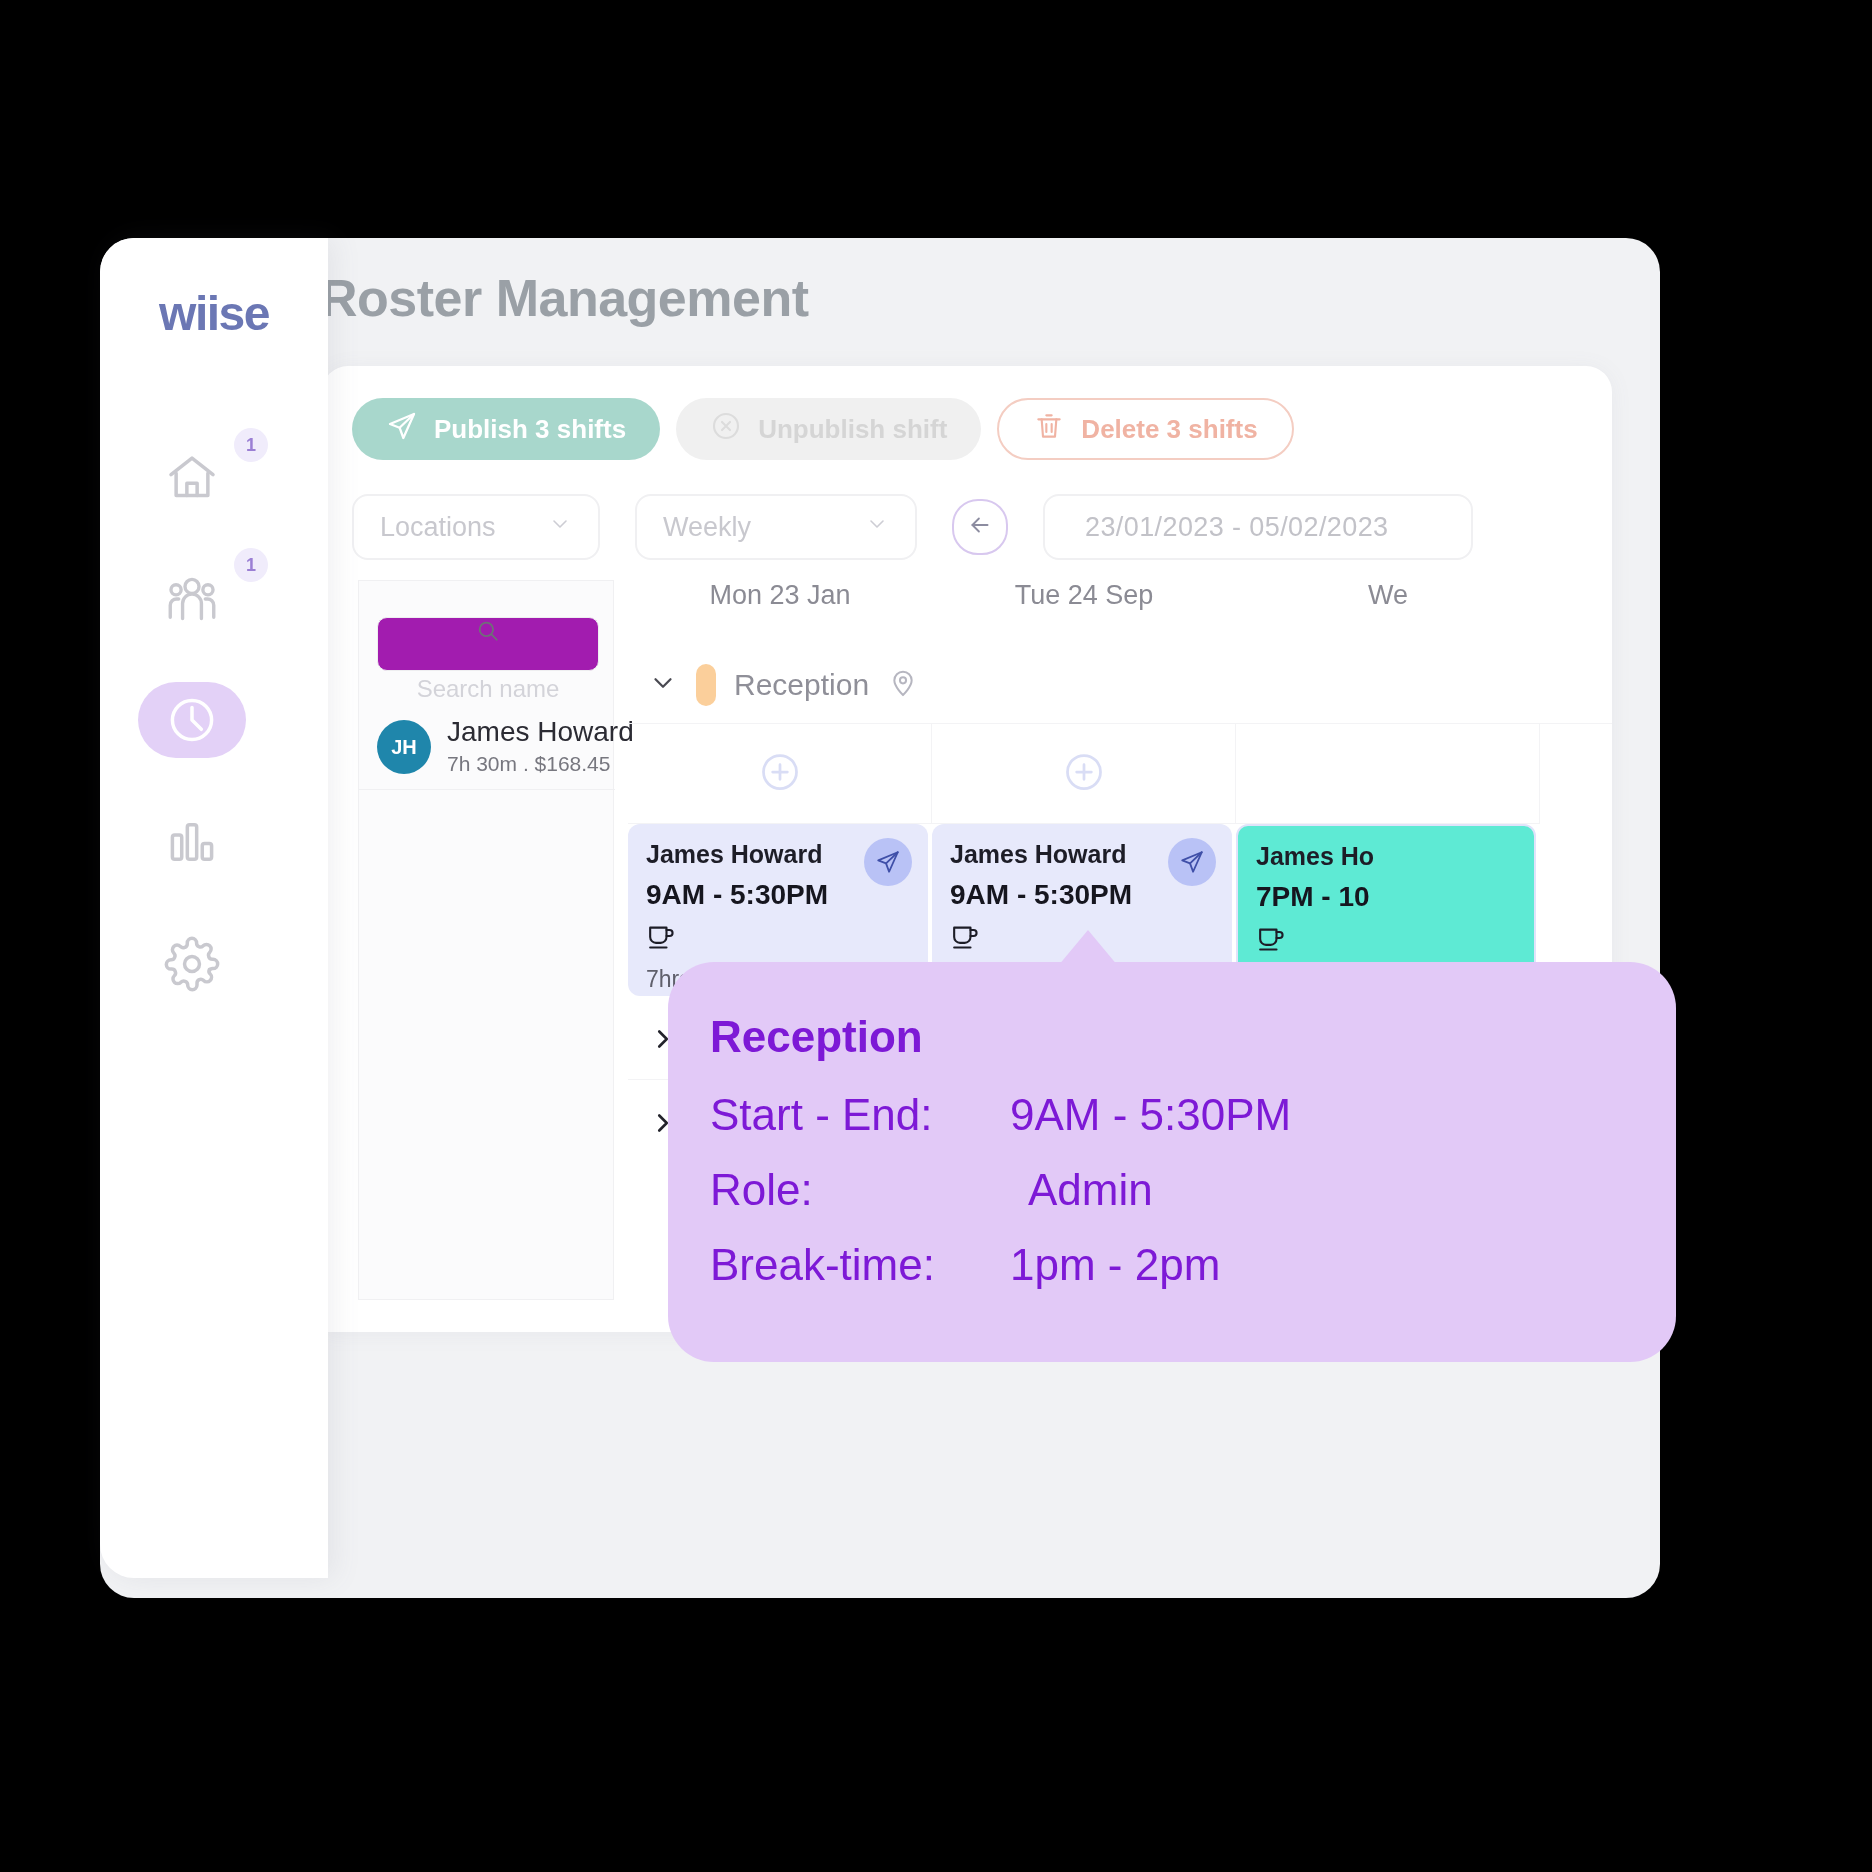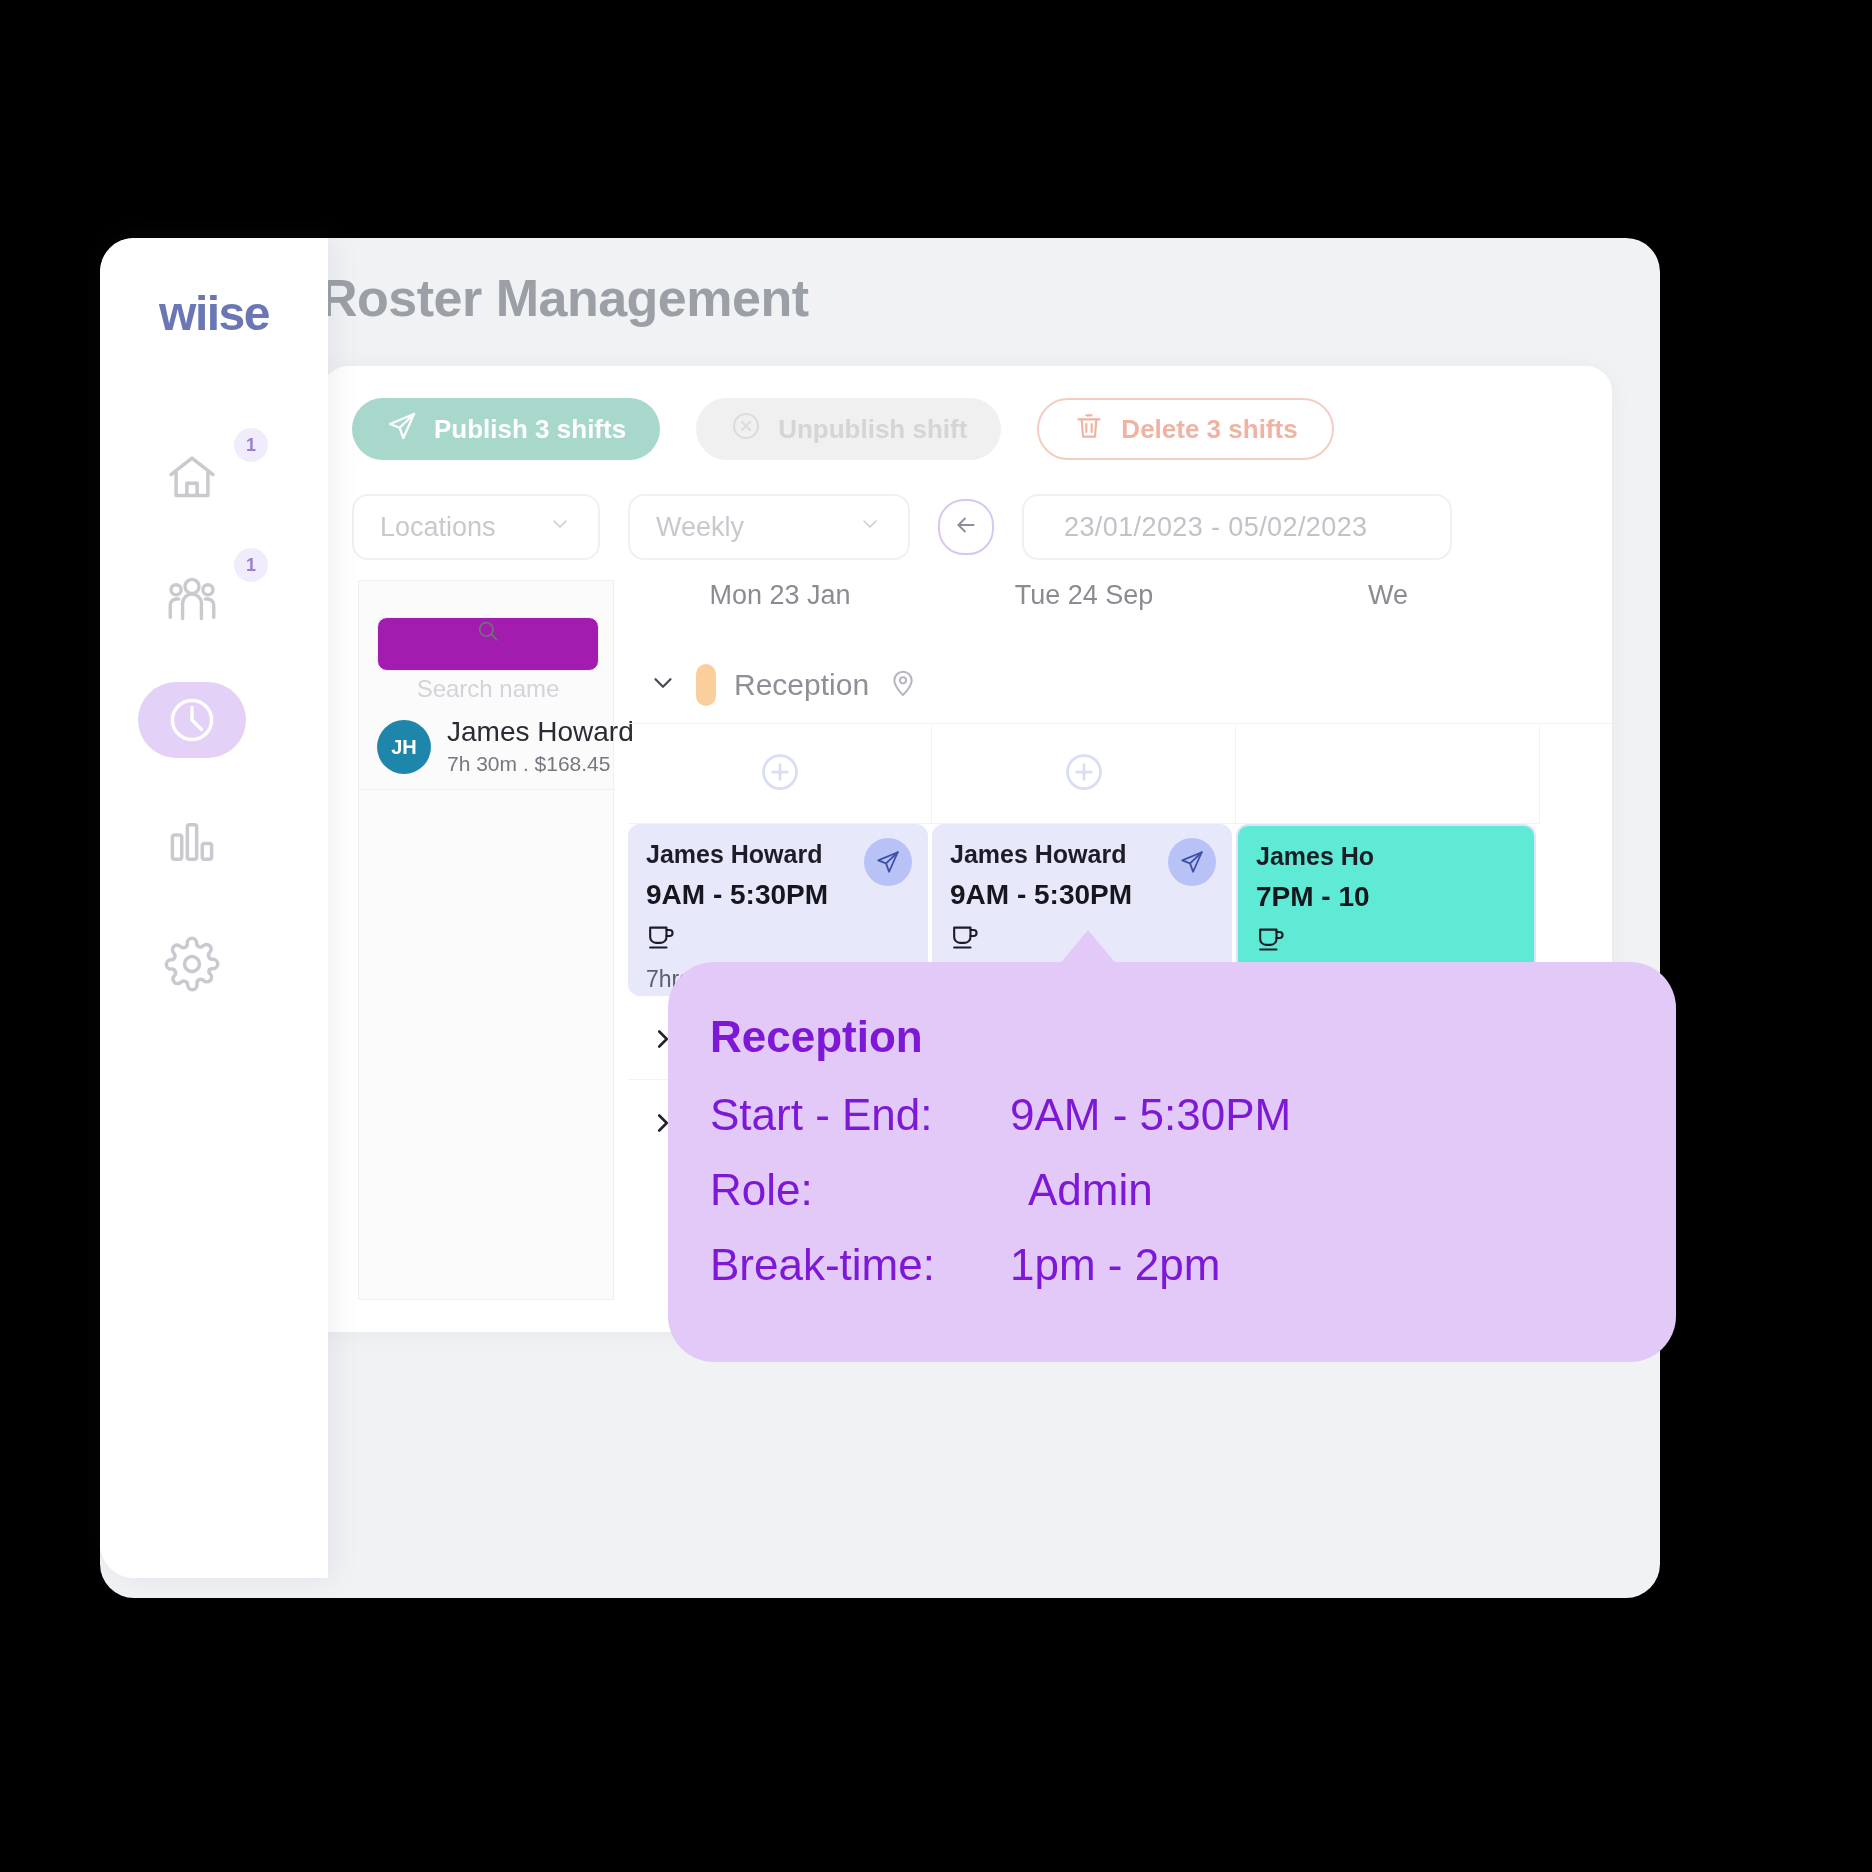--- a/index.html
+++ b/index.html
@@ -102,38 +102,38 @@
     width: 1290px;
     height: 966px;
     background: #ffffff;
     border-radius: 26px 26px 0 0;
     box-shadow: 0 2px 22px rgba(120,120,140,0.07);
     overflow: hidden;
     z-index: 10;
   }
 
   
-  .toolbar { position:absolute; left:30px; top:32px; display:flex; gap:36px; }
+  .toolbar { position:absolute; left:30px; top:32px; display:flex; gap:16px; }
   .btn {
     display: flex;
     align-items: center;
     gap: 16px;
     height: 62px;
     padding: 0 34px;
     border-radius: 31px;
     font-size: 26px;
     font-weight: 700;
     box-sizing: border-box;
   }
   .btn-publish { background:#a8d7cc; color:#ffffff; }
   .btn-unpublish { background:#f0f0f0; color:#d5d5d5; font-weight:600;}
   .btn-delete { background:#ffffff; border:2px solid #f4cdc2; color:#f0b3a3; }
 
   
-  .filters { position:absolute; left:30px; top:128px; display:flex; align-items:center; gap:28px;}
+  .filters { position:absolute; left:30px; top:128px; display:flex; align-items:center; gap:35px;}
   .select {
     height: 66px;
     border: 2px solid #f0f0f2;
     border-radius: 16px;
     display: flex;
     align-items: center;
     justify-content: space-between;
     padding: 0 26px;
     box-sizing: border-box;
     font-size: 27px;

